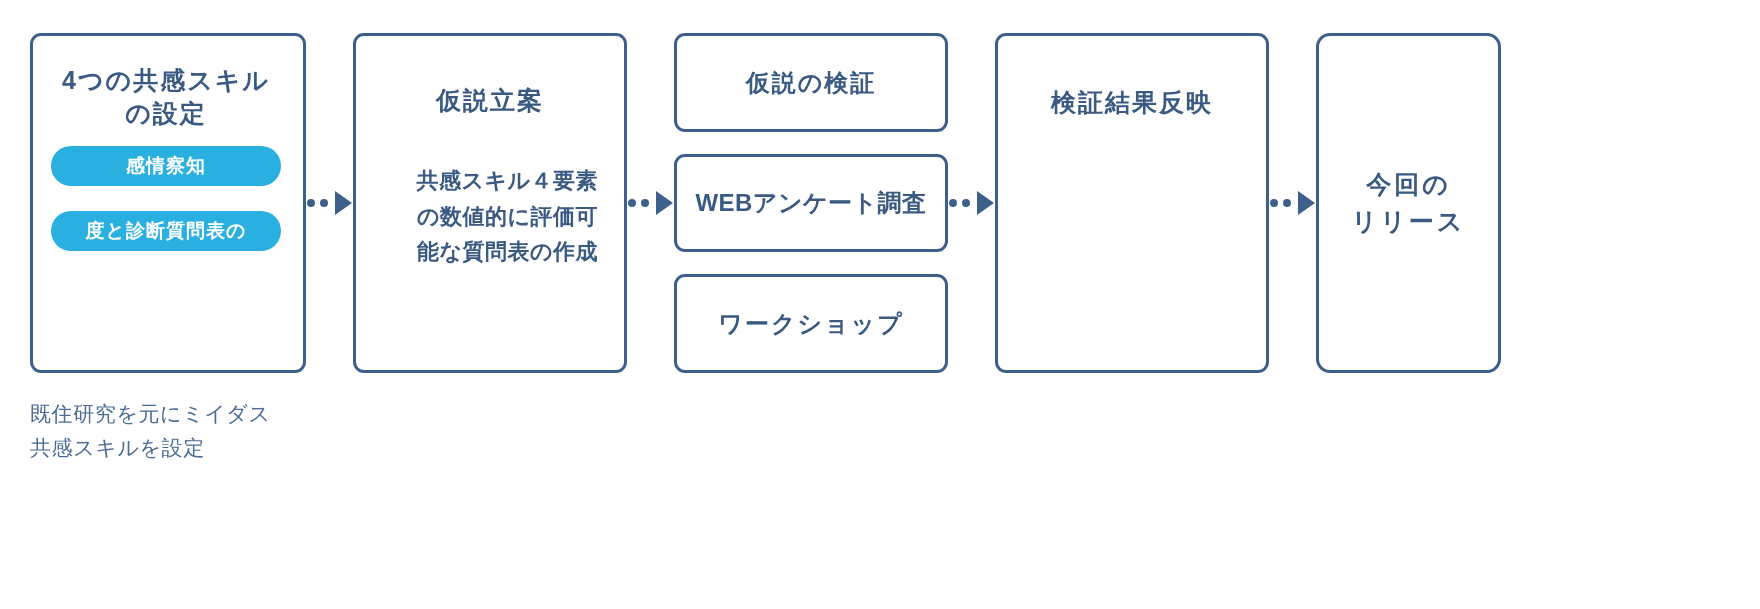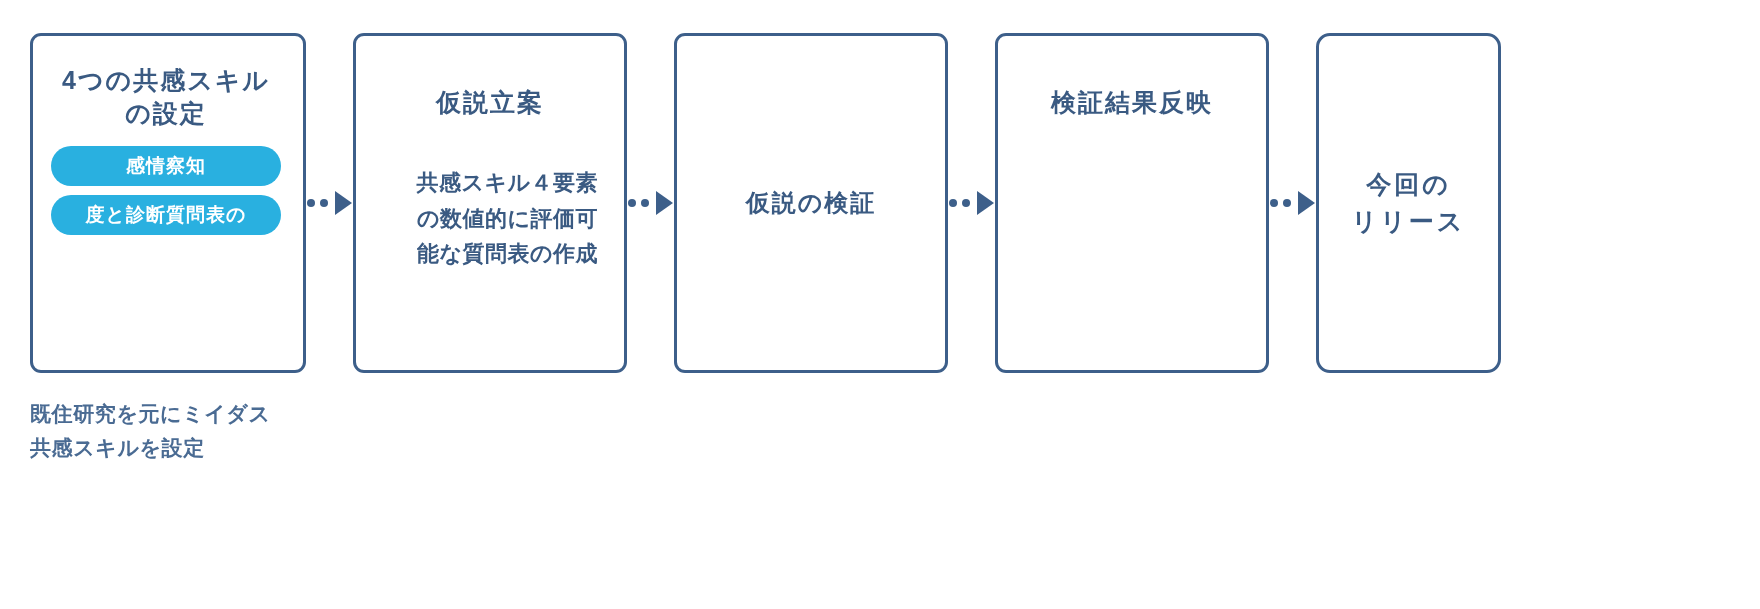--- a/index.html
+++ b/index.html
@@ -110,42 +110,42 @@
     margin: 8px;
     padding: 0;
   }
 
   
   .s1 .card { padding: 28px 22px 22px 18px; }
   .s1 .card-title { margin-bottom: 16px; }
   .pill-list {
     display: flex;
     flex-direction: column;
-    gap: 9px;
+    gap: 25px;
     width: 100%;
     align-items: center;
   }
   .pill {
     background: #29b0e0;
     color: #ffffff;
     border-radius: 22px;
     width: 100%;
     max-width: 243px;
     height: 40px;
     display: flex;
     align-items: center;
     justify-content: center;
     font-size: 19px;
     font-weight: 700;
     letter-spacing: 1px;
     box-sizing: border-box;
   }
 
   
-  .s2 .card { padding: 50px 26px 20px 26px; align-items: center; }
+  .s2 .card { padding: 50px 26px 20px 26px; align-items: center; font-family: Liberation Mono, monospace; }
   .s2 .card-title { margin-bottom: 38px; }
   .s2 .card-body { width: 100%; }
 
   
   .stage.s3 .stack {
     display: flex;
     flex-direction: column;
     height: 340px;
     gap: 22px;
   }
@@ -169,21 +169,21 @@
   .s4 .card-body { width: 100%; }
 
   
   .s5 .card { justify-content: center; padding: 0 10px; border-radius: 14px; }
   .s5 .card-title { font-size: 25px; letter-spacing: 3px; line-height: 1.5; }
 
   
   .caption {
     position: absolute;
     font-size: 21px;
-    font-weight: 700;
+    font-weight: 400;
     line-height: 1.62;
     letter-spacing: 0.6px;
     color: #4a6b93;
     white-space: pre-line;
     text-align: left;
   }
   #caption-1 { left: 30px;  top: 397px; width: 300px; }
   #caption-2 { left: 694px; top: 397px; width: 300px; }
 </style>
 </head>
@@ -223,20 +223,26 @@
       <span class="dot"></span>
       <span class="dot"></span>
       <span class="tri"></span>
     </div>
 
     <div class="stage s3">
       <div class="stack">
         <div class="card">
           <div class="card-title" style="white-space: pre-line;">仮説の検証</div>
         </div>
+        <div class="card web">
+          <div class="card-title" style="white-space: pre-line;">WEBアンケート調査</div>
+        </div>
+        <div class="card">
+          <div class="card-title" style="white-space: pre-line;">ワークショップ</div>
+        </div>
       </div>
     </div>
 
     <div class="connector">
       <span class="dot"></span>
       <span class="dot"></span>
       <span class="tri"></span>
     </div>
 
     <div class="stage s4">

